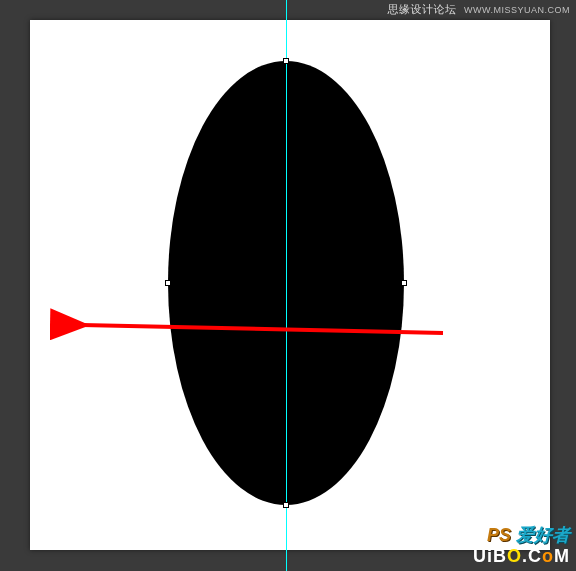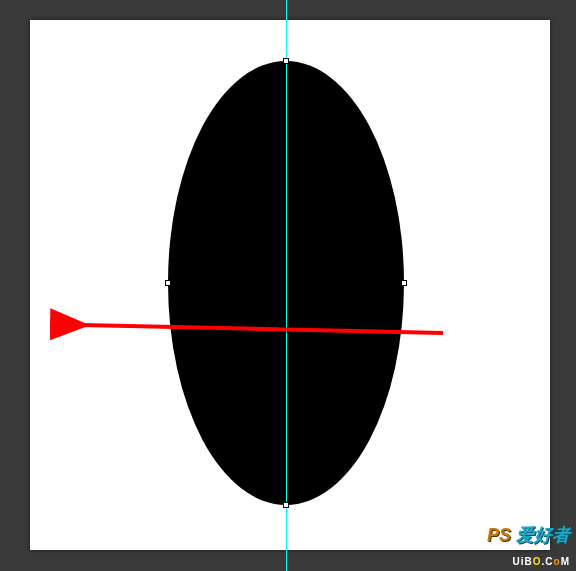--- a/index.html
+++ b/index.html
@@ -66,21 +66,21 @@
     text-shadow: 1px 1px 0 #5a3300;
   }
   .watermark-bottom-right .cn {
     color: #1aa8c9;
     text-shadow: 1px 1px 0 #0a4c5c;
   }
   .watermark-bottom {
     position: absolute;
     right: 6px;
     bottom: 4px;
-    font-size: 10px;
+    font-size: 18px;
     font-weight: bold;
     color: #ffffff;
     letter-spacing: 1px;
   }
   .watermark-bottom .o1 { color: #ffe000; }
   .watermark-bottom .o2 { color: #ff9400; }
   .watermark-bottom .m  { color: #ffffff; }
 </style>
 </head>
 <body>
@@ -100,20 +100,24 @@
 
   <svg class="arrow-annotation" width="576" height="571" style="left:0; top:0; position:absolute; pointer-events:none;">
     <defs>
       <marker id="ahead" markerWidth="10" markerHeight="8" refX="2" refY="4" orient="auto">
         <polygon points="10,0 0,4 10,8" fill="#ff0000"></polygon>
       </marker>
     </defs>
     <line x1="443" y1="333" x2="82" y2="325" stroke="#ff0000" stroke-width="4" marker-end="url(#ahead)"></line>
   </svg>
 
+  <div class="watermark-top">
+    <span>思缘设计论坛</span>
+    <span class="url">WWW.MISSYUAN.COM</span>
+  </div>
 
   <div class="watermark-bottom-right">
     <span class="ps">PS</span>
     <span class="cn">爱好者</span>
   </div>
 
   <div class="watermark-bottom">
     <span class="m">U</span><span class="m">i</span><span class="m">B</span><span class="o1">O</span><span class="m">.</span><span class="m">C</span><span class="o2">o</span><span class="m">M</span>
   </div>
 

